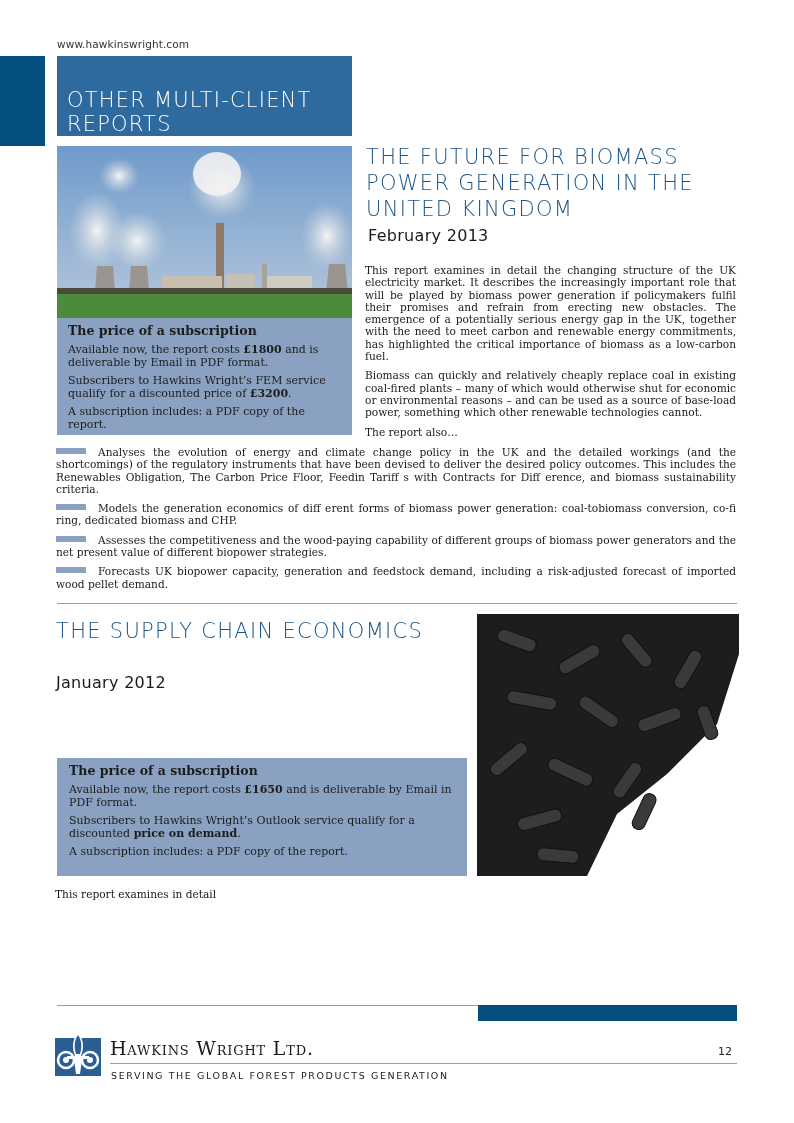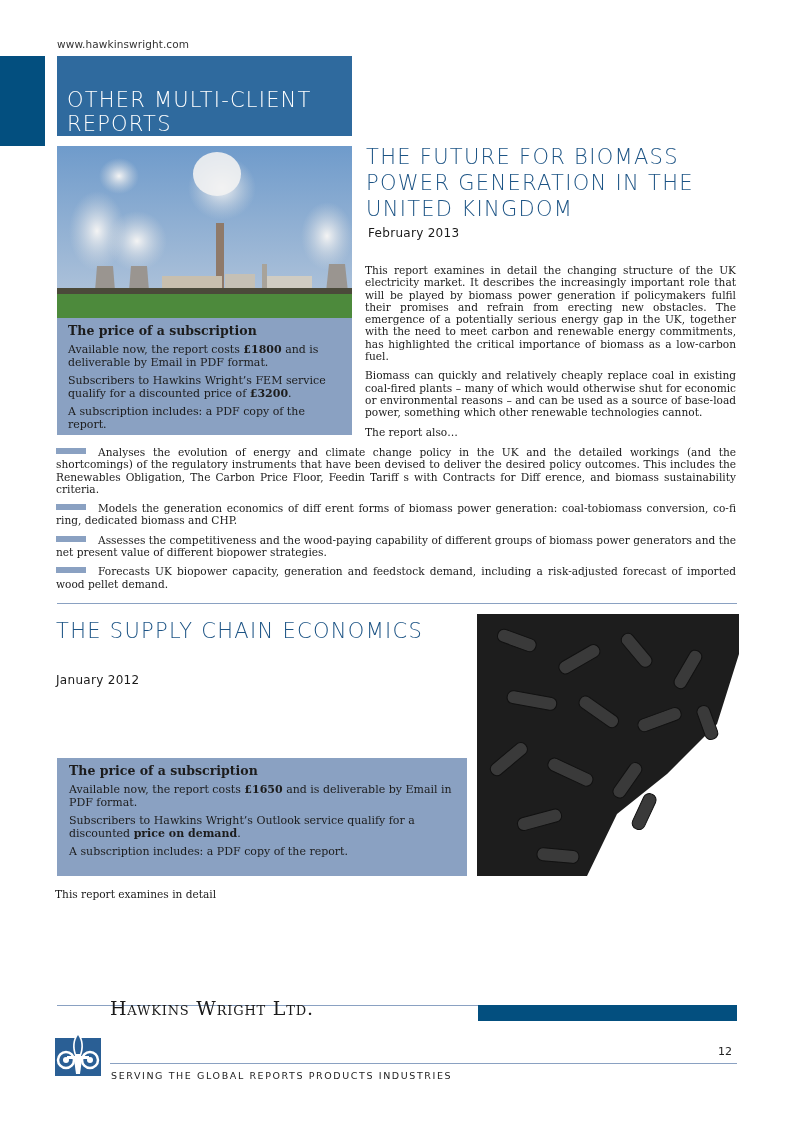--- a/index.html
+++ b/index.html
@@ -26,21 +26,21 @@
       background: #8aa1c2; box-sizing: border-box; color: #1c1c1c;
       font-family: "DejaVu Serif", serif; font-size: 11px; line-height: 13px;
     }
     .price-box .ptitle { font-weight: bold; font-size: 12.5px; margin-bottom: 6px; }
     .price-box p { margin: 0 0 5px 0; }
     .price1 { left: 57px; top: 318px; width: 295px; height: 117px; padding: 6px 11px 0 11px; }
     .report-title {
       font-family: "DejaVu Sans", sans-serif; color: #1d5485; font-size: 21px;
       line-height: 26px; letter-spacing: 1.3px; font-weight: 300;
     }
-    .report-date { font-family: "DejaVu Sans", sans-serif; font-size: 12px; color: #1a1a1a; letter-spacing: 0.3px; }
+    .report-date { font-family: "DejaVu Sans", sans-serif; font-size: 16px; color: #1a1a1a; letter-spacing: 0.3px; }
     .r1-title { left: 366px; top: 144px; width: 380px; }
     .r1-date { left: 368px; top: 226px; }
     .body-text { font-size: 10.6px; line-height: 12.3px; text-align: justify; }
     .body-text p { margin: 0 0 7px 0; }
     .r1-body { left: 365px; top: 264px; width: 371px; }
     .bullets { left: 56px; top: 446px; width: 680px; }
     .bullet { margin: 0 0 7px 0; font-size: 10.6px; line-height: 12.3px; text-align: justify; }
     .bullet .mark {
       display: inline-block; width: 30px; height: 6px; background: #8aa1c2;
       vertical-align: 2px; margin-right: 12px;
@@ -48,21 +48,21 @@
     .divider1 { left: 57px; top: 603px; width: 680px; height: 1px; background: #8aa1c2; }
     .r2-title { left: 56px; top: 618px; width: 420px; }
     .r2-date { left: 56px; top: 673px; }
     .photo2 { left: 477px; top: 614px; width: 262px; height: 262px; overflow: hidden; }
     .price2 { left: 57px; top: 758px; width: 410px; height: 118px; padding: 6px 12px 0 12px; }
     .r2-body { left: 55px; top: 888px; font-size: 10.6px; }
     .foot-line1 { left: 57px; top: 1005px; width: 421px; height: 1px; background: #8aa1c2; }
     .foot-bar { left: 478px; top: 1005px; width: 259px; height: 16px; background: #034f7f; }
     .logo { left: 55px; top: 1032px; width: 46px; height: 46px; }
     .company {
-      left: 110px; top: 997px; font-family: "DejaVu Serif", serif; font-size: 19px;
+      left: 110px; top: 1037px; font-family: "DejaVu Serif", serif; font-size: 19px;
       color: #1a1a1a; letter-spacing: 0.8px; font-variant: small-caps;
     }
     .foot-line2 { left: 110px; top: 1063px; width: 627px; height: 1px; background: #8aa1c2; }
     .tagline {
       left: 111px; top: 1070px; font-family: "DejaVu Sans", sans-serif; font-size: 9.5px;
       letter-spacing: 1.6px; color: #222;
     }
     .pagenum { left: 718px; top: 1045px; font-family: "DejaVu Sans", sans-serif; font-size: 11px; color: #222; }
   </style>
 </head>
@@ -185,14 +185,14 @@
     <circle cx="11" cy="28" r="8" fill="none" stroke="#fff" stroke-width="2.5"></circle>
     <circle cx="35" cy="28" r="8" fill="none" stroke="#fff" stroke-width="2.5"></circle>
     <rect x="12" y="24" width="22" height="3" fill="#fff"></rect>
     <path d="M19 27 L27 27 L25 42 L21 42 Z" fill="#fff"></path>
     <circle cx="11" cy="28" r="3" fill="#fff"></circle>
     <circle cx="35" cy="28" r="3" fill="#fff"></circle>
   </svg>
 </div>
 <div class="abs company">Hawkins Wright Ltd.</div>
 <div class="abs foot-line2"></div>
-<div class="abs tagline">SERVING THE GLOBAL REPORTS PRODUCTS INDUSTRIES</div>
+<div class="abs tagline">SERVING THE GLOBAL FOREST PRODUCTS GENERATION</div>
 <div class="abs pagenum">12</div>
 
 </body></html>

